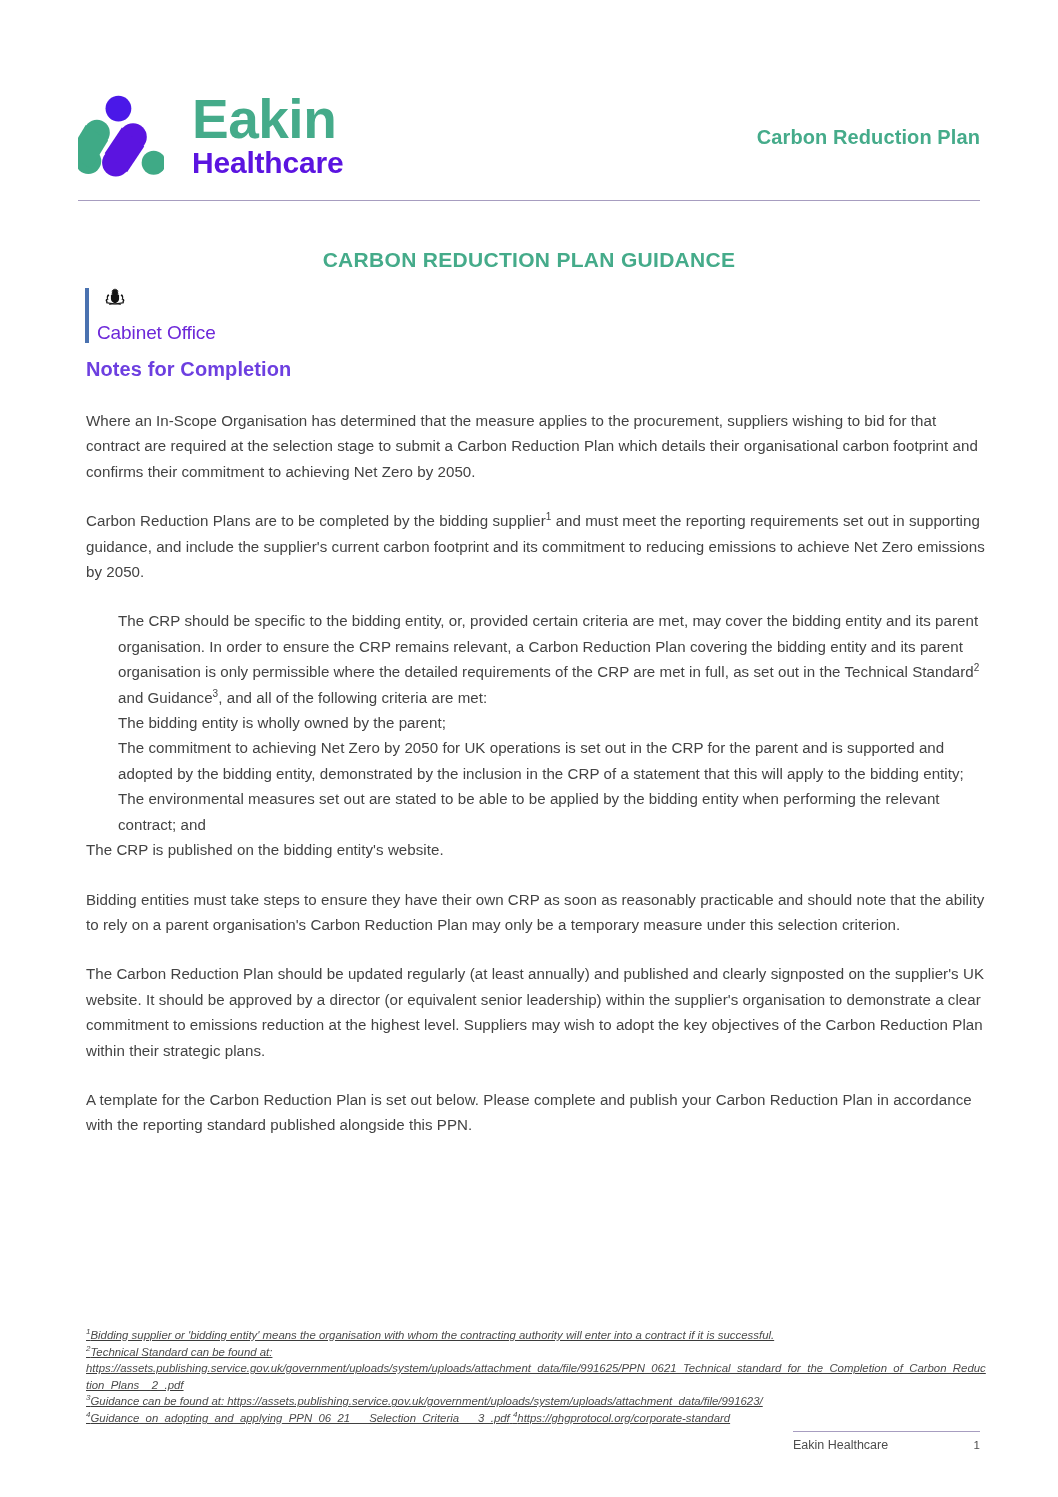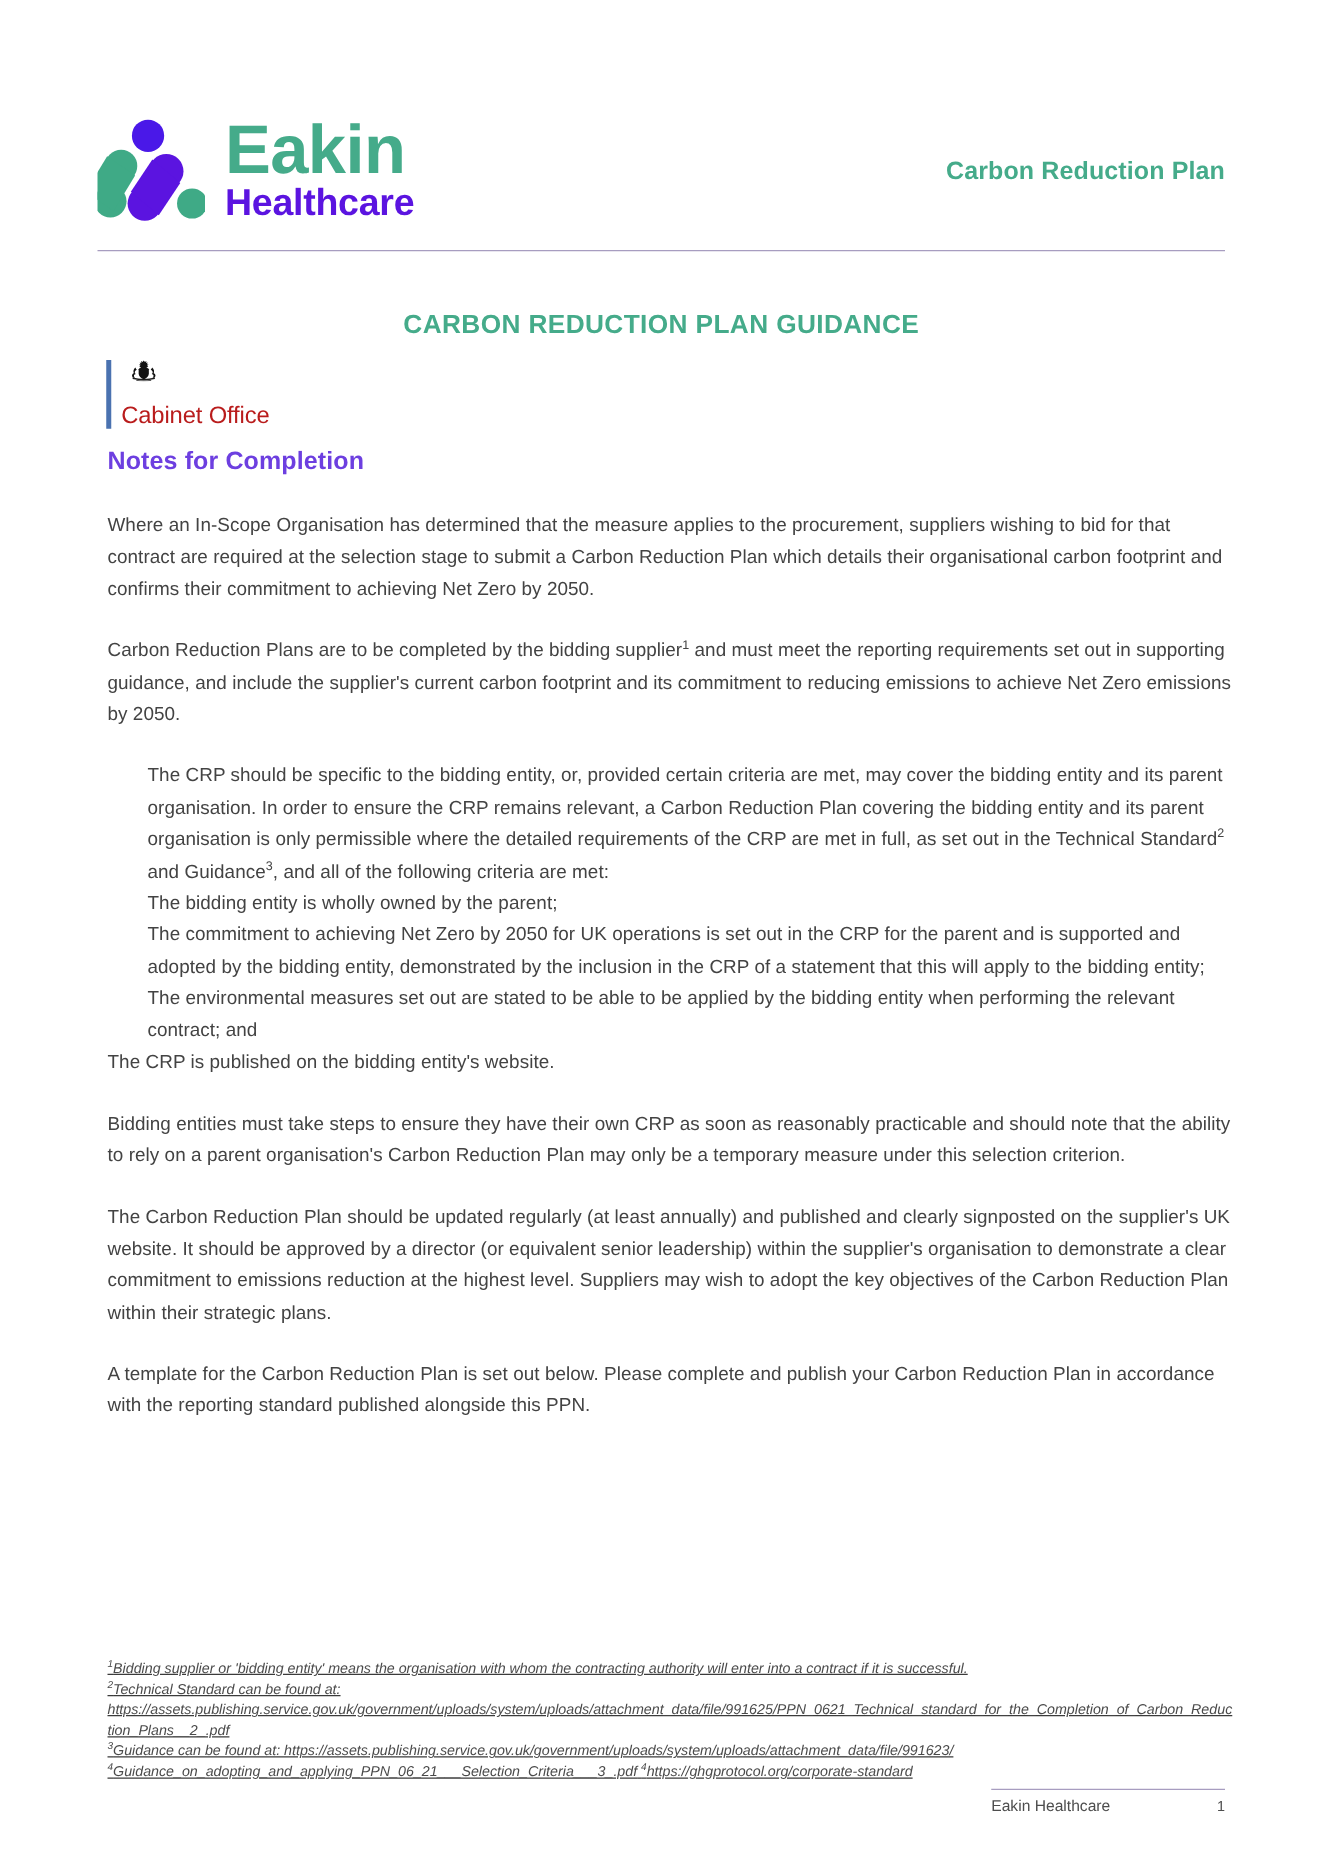--- a/index.html
+++ b/index.html
@@ -27,21 +27,21 @@
     top: 78px;
     width: 902px;
     height: 118px;
     display: flex;
     align-items: center;
     justify-content: space-between;
   }
   .brand {
     display: flex;
     align-items: center;
-    gap: 16px;
+    gap: 28px;
   }
   .brand-mark {
     width: 86px;
     height: 86px;
     flex: 0 0 auto;
   }
   .brand-words {
     display: flex;
     flex-direction: column;
     line-height: 1;
@@ -111,21 +111,21 @@
     flex-direction: column;
     justify-content: flex-start;
   }
   .crest {
     width: 36px;
     height: 28px;
     display: block;
   }
   .cabinet-name {
     font-size: 19px;
-    color: #b91c1c;
+    color: #6d28d9;
     line-height: 1.05;
     margin-top: 18px;
     letter-spacing: -0.1px;
   }
 
   
   .notes-heading {
     position: absolute;
     left: 86px;
     top: 358px;

